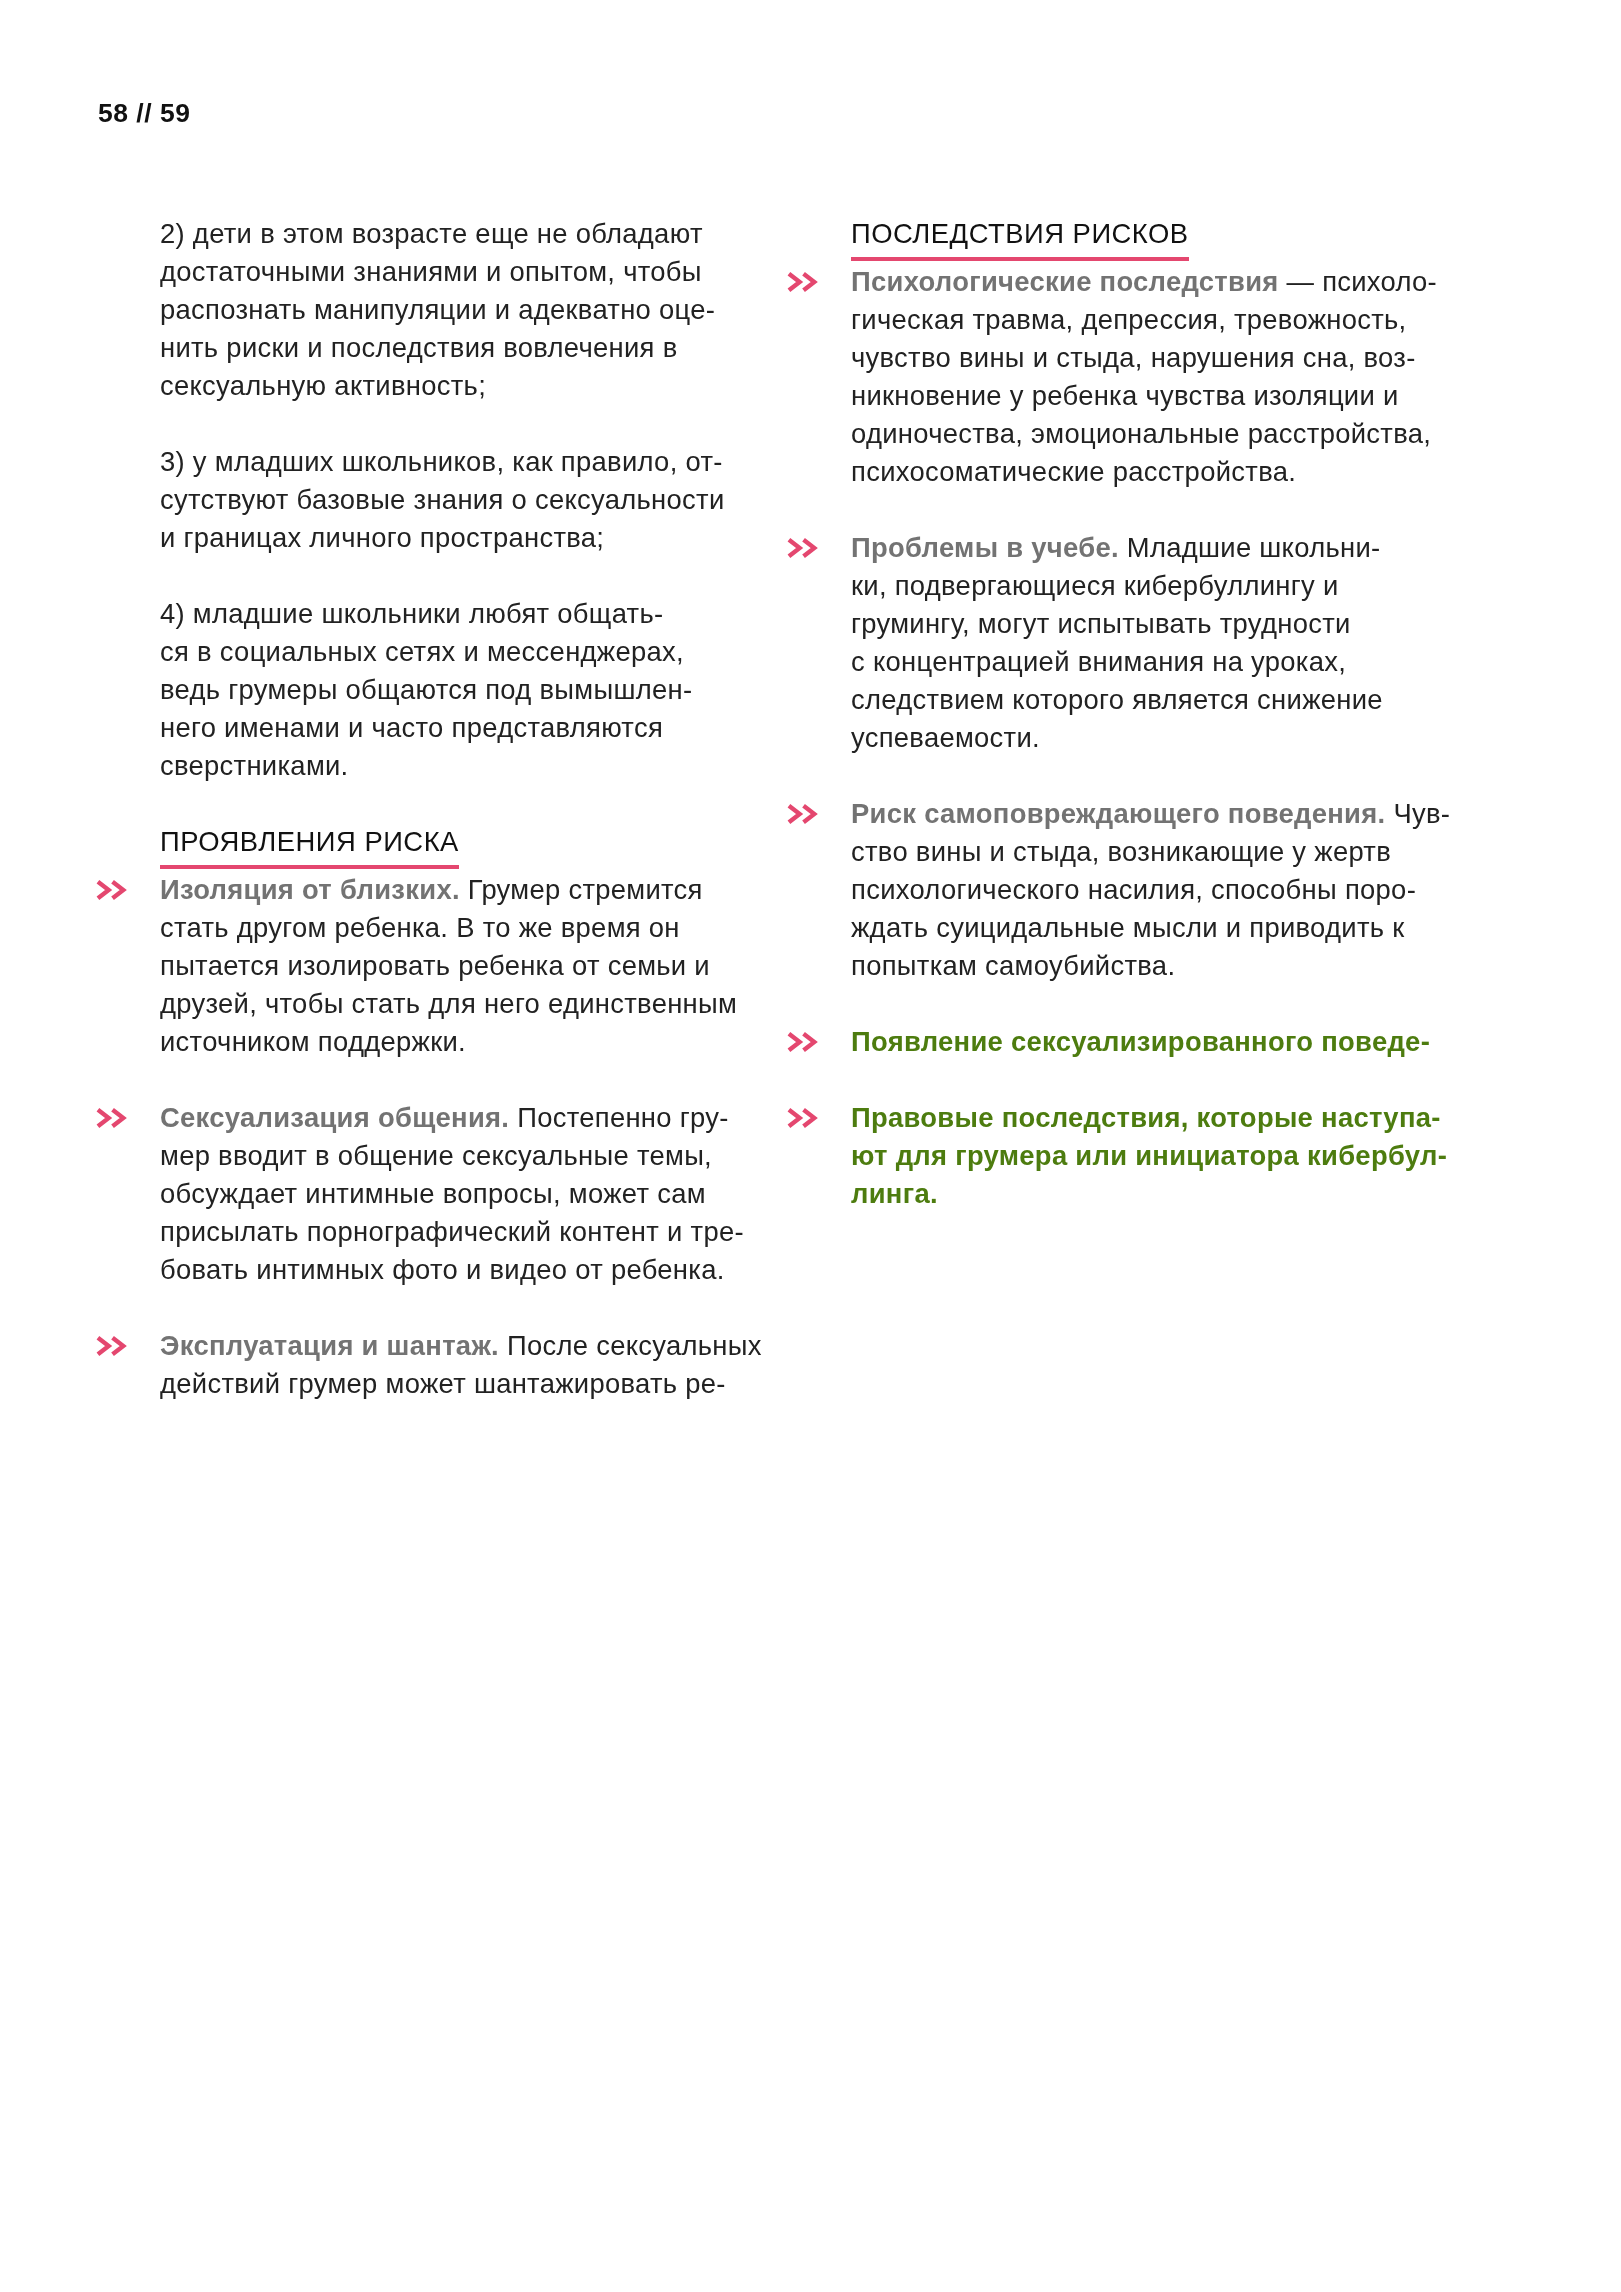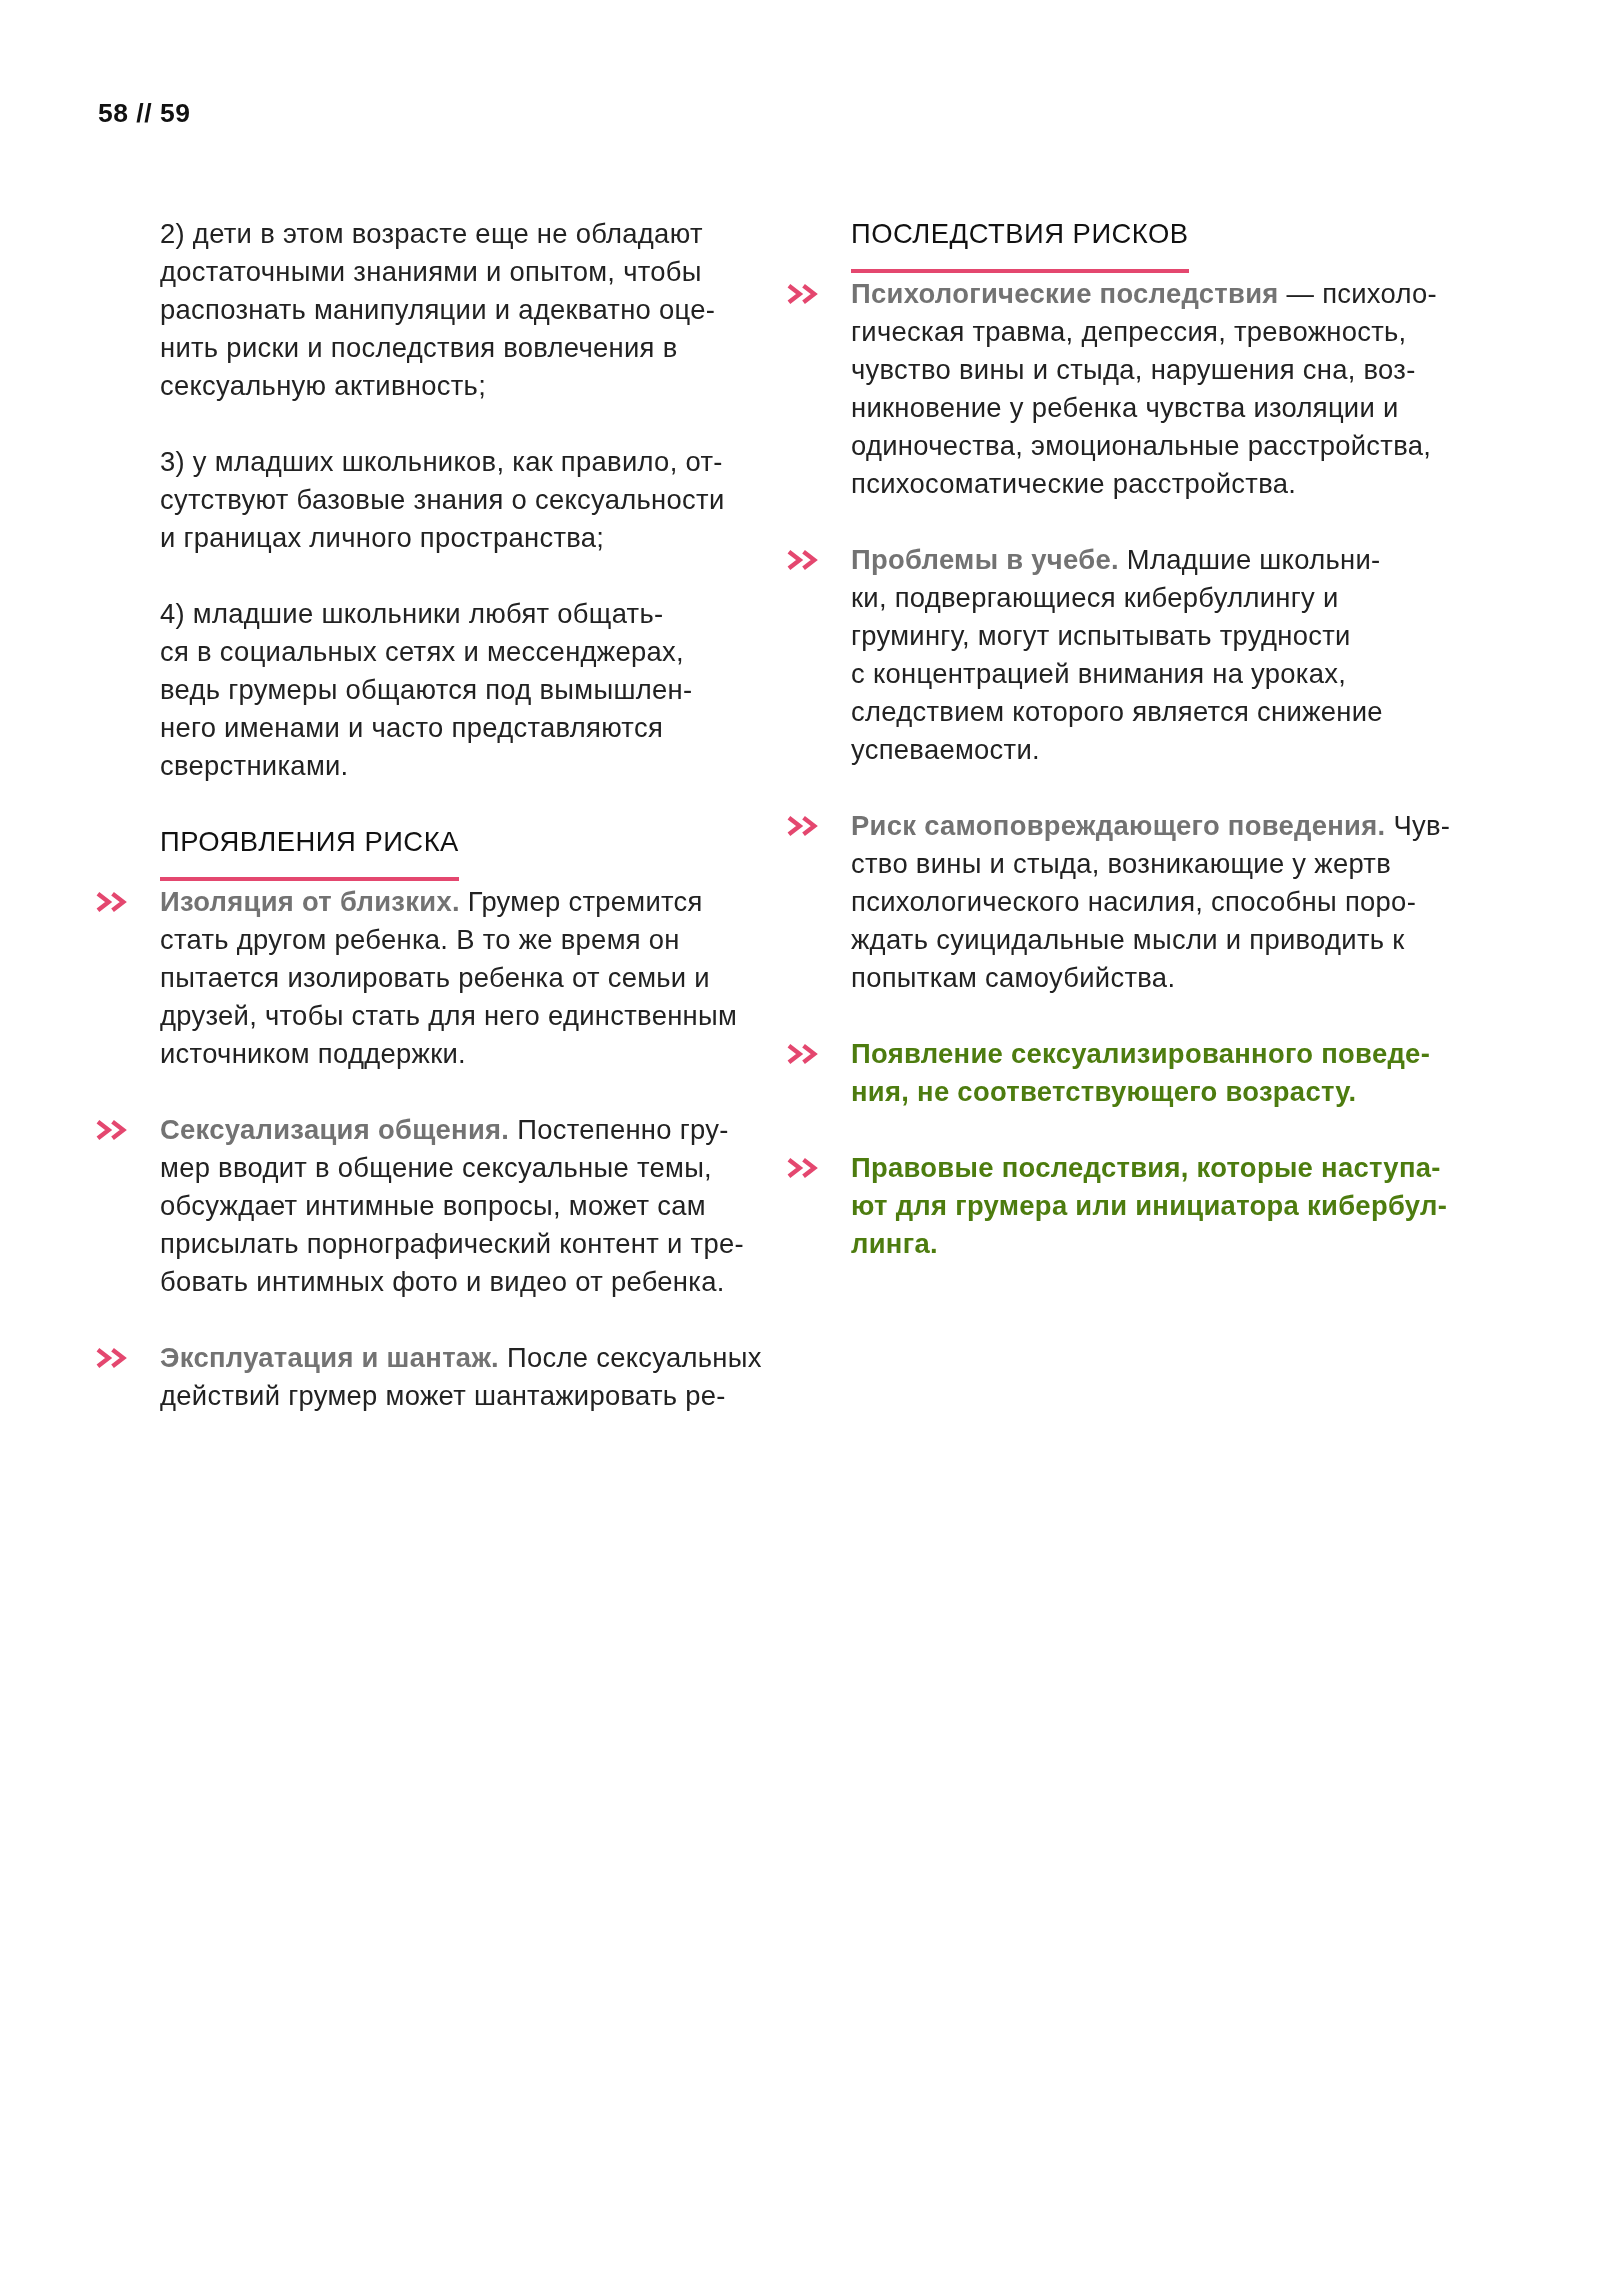--- a/index.html
+++ b/index.html
@@ -7,21 +7,21 @@
            font-family: "Liberation Sans", sans-serif; color: #1a1a1a; }
     .page-num { position: absolute; left: 98px; top: 98px; font-size: 26.5px; font-weight: bold;
                 letter-spacing: 0.5px; color: #111; text-align: right; }
     .col { position: absolute; top: 215px; width: 627px; font-size: 27.4px; line-height: 38px;
            letter-spacing: 0.3px; }
     .col-left { left: 160px; }
     .col-right { left: 851px; width: 637px; }
     .para { margin: 0 0 38px 0; font-weight: normal; color: #222; }
     .para .line { display: block; white-space: nowrap; }
     .section-head { display: inline-block; font-size: 27.4px; line-height: 35px; color: #111;
-                    padding-bottom: 18px; border-bottom: 4.9px solid #e4476f; margin: 0 0 2px 0;
+                    padding-bottom: 6px; border-bottom: 4.9px solid #e4476f; margin: 0 0 2px 0;
                     letter-spacing: 0.5px; }
     .bullet { position: relative; margin: 0 0 38px 0; color: #222; }
     .bullet .chev { position: absolute; left: -65px; top: 0; width: 39px; height: 38px; }
     .bullet .line { display: block; white-space: nowrap; }
     .bullet b { font-weight: bold; color: #737373; }
     .bullet.strong .line { font-weight: bold; color: #4d7c0f; }
   </style>
 </head>
 <body>
 
@@ -118,21 +118,20 @@
     <span class="line">психологического насилия, способны поро-</span>
     <span class="line">ждать суицидальные мысли и приводить к</span>
     <span class="line">попыткам самоубийства.</span>
   </div>
 
   <div class="bullet strong">
     <svg class="chev" viewBox="0 0 40 39">
         <path d="M3 11 L14 19.5 L3 28 M18 11 L29 19.5 L18 28" fill="none" stroke="#e4476f" stroke-width="4.5"></path>
       </svg>
     <span class="line">Появление сексуализированного поведе-</span>
-    <span class="line">ния, не соответствующего возрасту.</span>
   </div>
 
   <div class="bullet strong">
     <svg class="chev" viewBox="0 0 40 39">
         <path d="M3 11 L14 19.5 L3 28 M18 11 L29 19.5 L18 28" fill="none" stroke="#e4476f" stroke-width="4.5"></path>
       </svg>
     <span class="line">Правовые последствия, которые наступа-</span>
     <span class="line">ют для грумера или инициатора кибербул-</span>
     <span class="line">линга.</span>
   </div>

